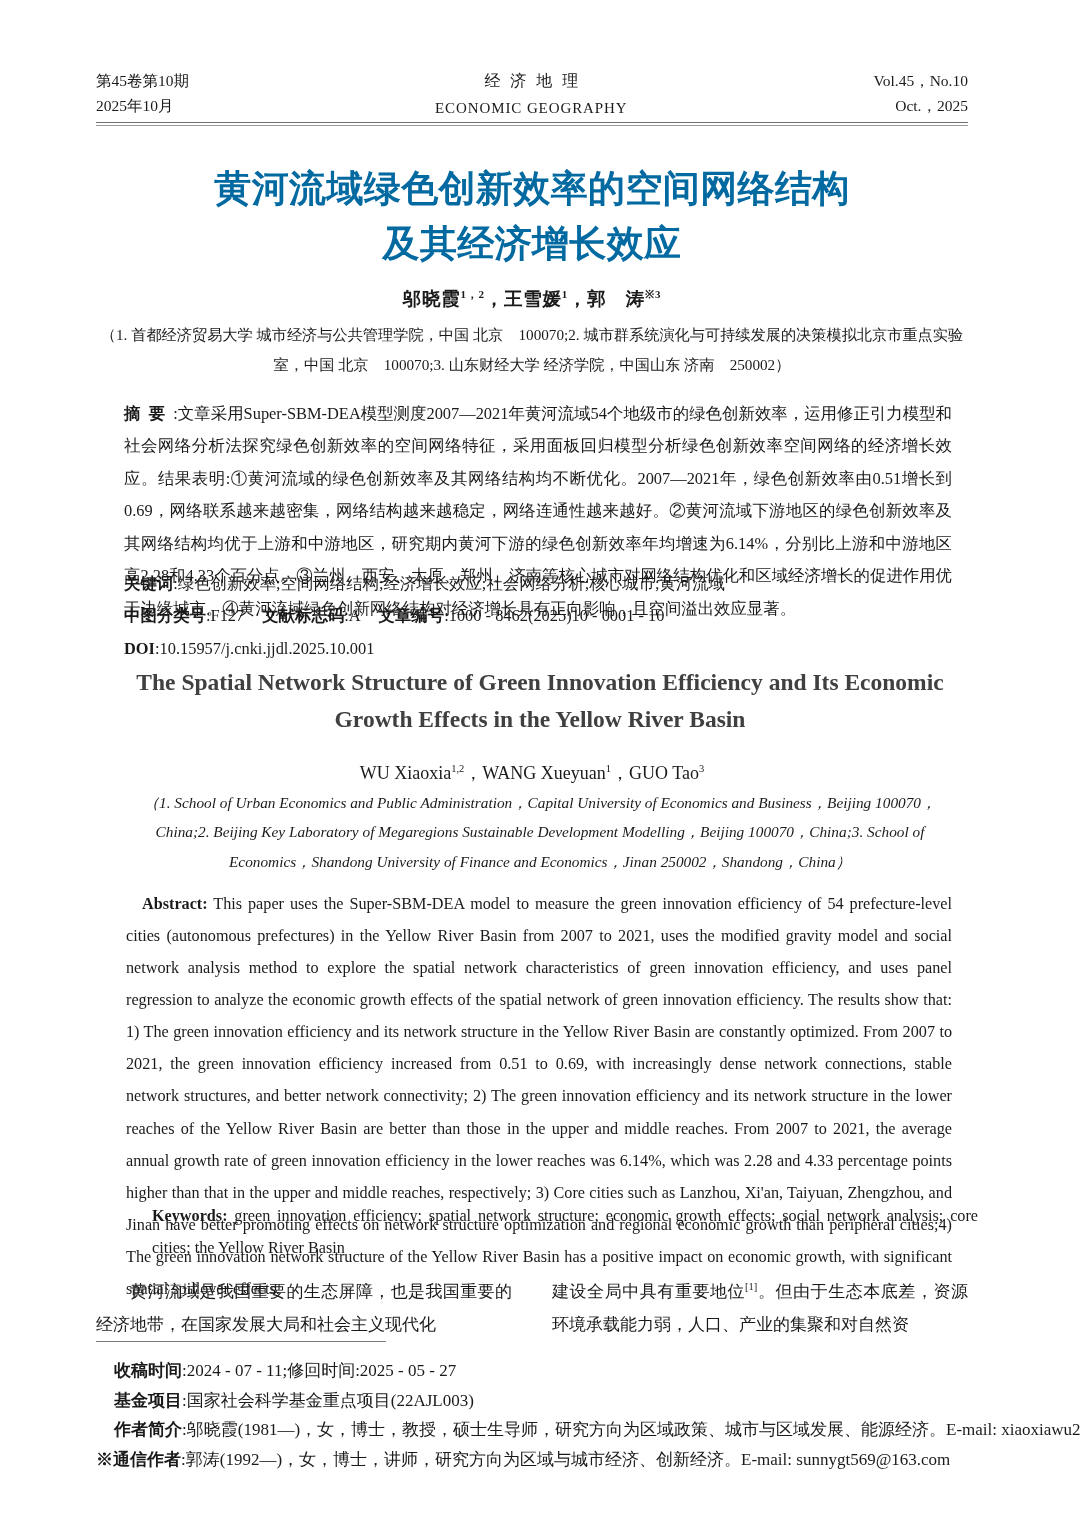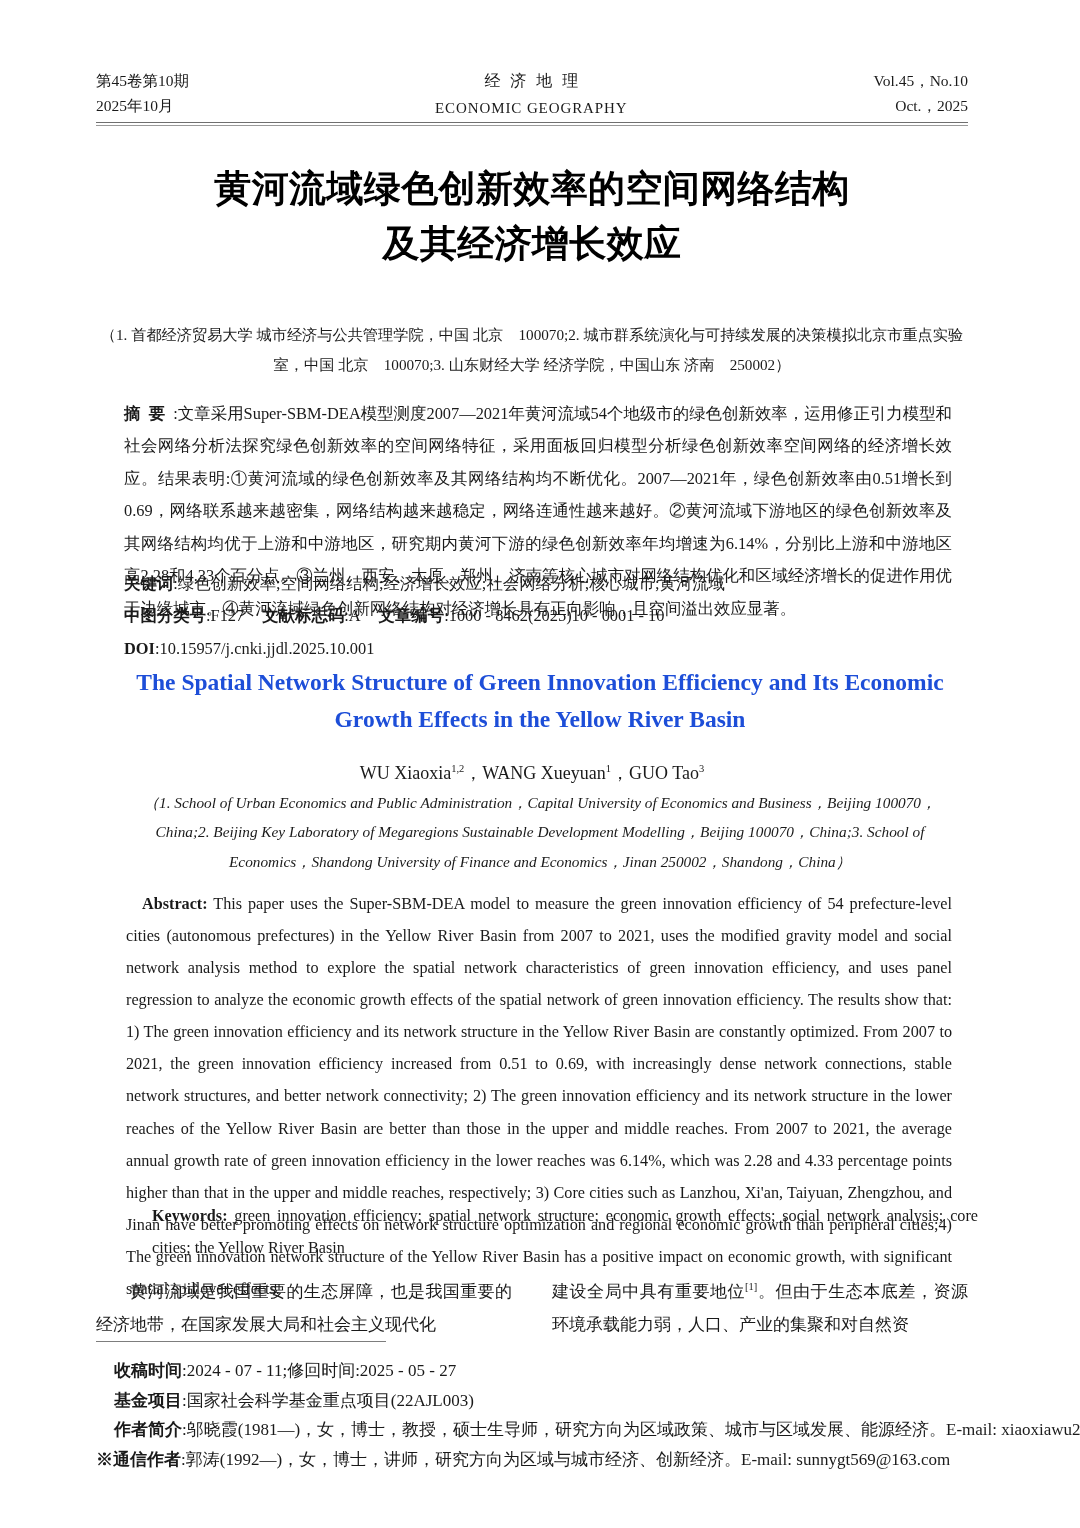--- a/index.html
+++ b/index.html
@@ -60,21 +60,21 @@
     position: absolute;
     left: 96px;
     top: 162px;
     width: 872px;
     text-align: center;
     font-family: "DejaVu Sans", "Liberation Sans", sans-serif;
     font-size: 37px;
     font-weight: 700;
     line-height: 1.48;
     letter-spacing: 0.01em;
-    color: #000000;
+    color: #0369a1;
   }
 
   .authors-cn {
     position: absolute;
     left: 96px;
     top: 286px;
     width: 872px;
     text-align: center;
     font-size: 18.5px;
     font-weight: 700;
@@ -122,21 +122,21 @@
   
   .title-en {
     position: absolute;
     left: 136px;
     top: 664px;
     width: 808px;
     text-align: center;
     font-size: 23.5px;
     font-weight: 700;
     line-height: 1.58;
-    color: #1d4ed8;
+    color: #404040;
   }
 
   .authors-en {
     position: absolute;
     left: 96px;
     top: 760px;
     width: 872px;
     text-align: center;
     font-size: 18px;
     line-height: 1.5;
@@ -237,20 +237,21 @@
       <div>Oct.，2025</div>
     </div>
   </div>
   <div class="rule-double"></div>
 
   <div class="title-cn">
     <div>黄河流域绿色创新效率的空间网络结构</div>
     <div>及其经济增长效应</div>
   </div>
 
+  <div class="authors-cn"><span>邬晓霞</span><sup>1，2</sup>，<span>王雪媛</span><sup>1</sup>，<span>郭　涛</span><sup>※3</sup></div>
 
   <div class="affil-cn">（1. 首都经济贸易大学 城市经济与公共管理学院，中国 北京　100070;2. 城市群系统演化与可持续发展的决策模拟北京市重点实验室，中国 北京　100070;3. 山东财经大学 经济学院，中国山东 济南　250002）</div>
 
   <div class="abs-cn"><span class="lbl">摘要</span>:<span>文章采用Super-SBM-DEA模型测度2007—2021年黄河流域54个地级市的绿色创新效率，运用修正引力模型和社会网络分析法探究绿色创新效率的空间网络特征，采用面板回归模型分析绿色创新效率空间网络的经济增长效应。结果表明:①黄河流域的绿色创新效率及其网络结构均不断优化。2007—2021年，绿色创新效率由0.51增长到0.69，网络联系越来越密集，网络结构越来越稳定，网络连通性越来越好。②黄河流域下游地区的绿色创新效率及其网络结构均优于上游和中游地区，研究期内黄河下游的绿色创新效率年均增速为6.14%，分别比上游和中游地区高2.28和4.33个百分点。③兰州、西安、太原、郑州、济南等核心城市对网络结构优化和区域经济增长的促进作用优于边缘城市。④黄河流域绿色创新网络结构对经济增长具有正向影响，且空间溢出效应显著。</span></div>
 
   <div class="meta-cn">
     <div class="row"><span class="lbl">关键词</span>:<span>绿色创新效率;空间网络结构;经济增长效应;社会网络分析;核心城市;黄河流域</span></div>
     <div class="row"><span class="lbl">中图分类号</span>:<span>F127</span><span class="gap"></span><span class="lbl">文献标志码</span>:<span>A</span><span class="gap"></span><span class="lbl">文章编号</span>:<span>1000 - 8462(2025)10 - 0001 - 10</span></div>
     <div class="row"><span class="lbl">DOI</span>:<span>10.15957/j.cnki.jjdl.2025.10.001</span></div>
   </div>

